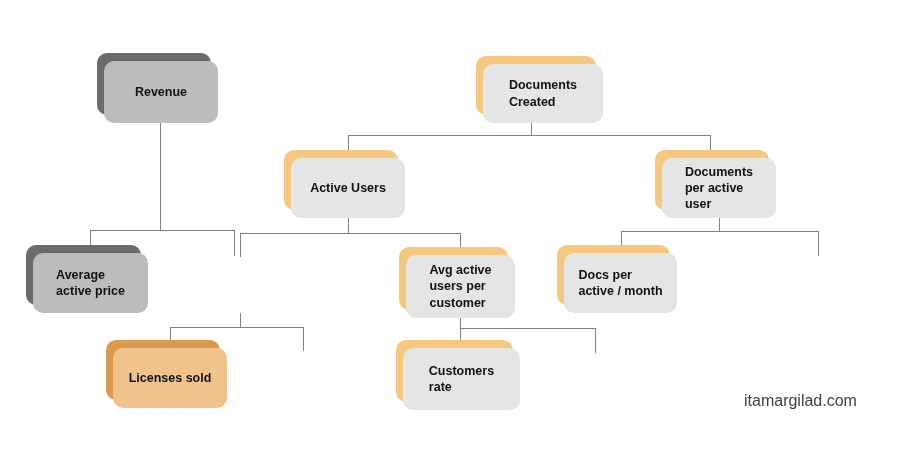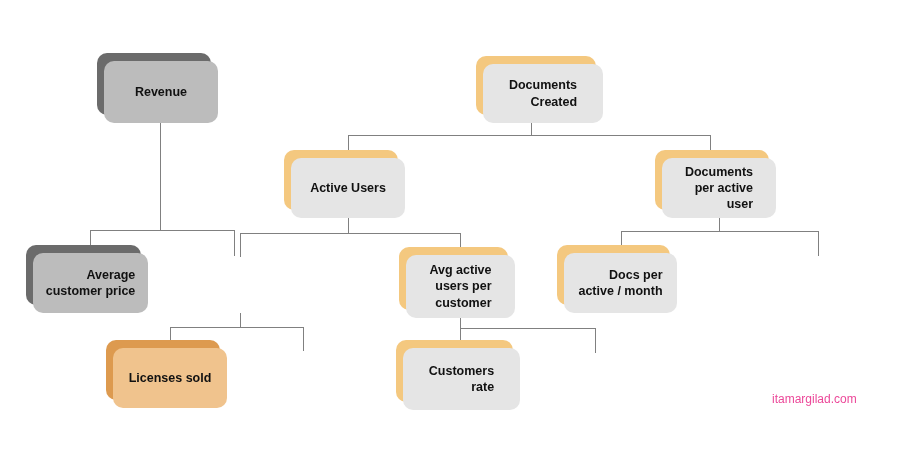--- a/index.html
+++ b/index.html
@@ -16,38 +16,38 @@
   .node .shadow {
     position: absolute; left: 0; top: 0;
     width: 100%; height: 100%;
     border-radius: 10px;
   }
   .node .face {
     position: absolute; left: 7px; top: 8px;
     width: 100%; height: 100%;
     border-radius: 10px;
     display: flex; align-items: center; justify-content: center;
-    text-align: right;
+    text-align: left;
     font-weight: bold;
     font-size: 12.5px;
     line-height: 1.3;
     color: #111111;
     white-space: pre-line;
   }
   .gray   .shadow { background: #6b6b6b; }
   .gray   .face   { background: #bcbcbc; }
   .cream  .shadow { background: #f4c87f; }
   .cream  .face   { background: #e5e5e5; }
   .orange .shadow { background: #dd9a4f; }
   .orange .face   { background: #f0c38d; }
   .watermark {
     position: absolute;
-    left: 772px; top: 392px;
-    font-size: 12px;
-    color: #ec4899;
+    left: 744px; top: 392px;
+    font-size: 16px;
+    color: #404040;
     font-weight: normal;
   }
 </style>
 </head>
 <body>
 
 <div class="canvas">
 
   <div class="connector" style="left:160px;top:123px;width:1px;height:108px"></div>
   <div class="connector" style="left:90px;top:230px;width:145px;height:1px"></div>
@@ -98,21 +98,21 @@
   <div class="node cream" style="left:655px;top:150px;width:114px;height:60px">
     <div class="shadow"></div>
     <div class="face">Documents
 per active
 user</div>
   </div>
 
   <div class="node gray" style="left:26px;top:245px;width:115px;height:60px">
     <div class="shadow"></div>
     <div class="face">Average
-customer price</div>
+active price</div>
   </div>
 
 
   <div class="node cream" style="left:399px;top:247px;width:109px;height:63px">
     <div class="shadow"></div>
     <div class="face">Avg active
 users per
 customer</div>
   </div>
 

